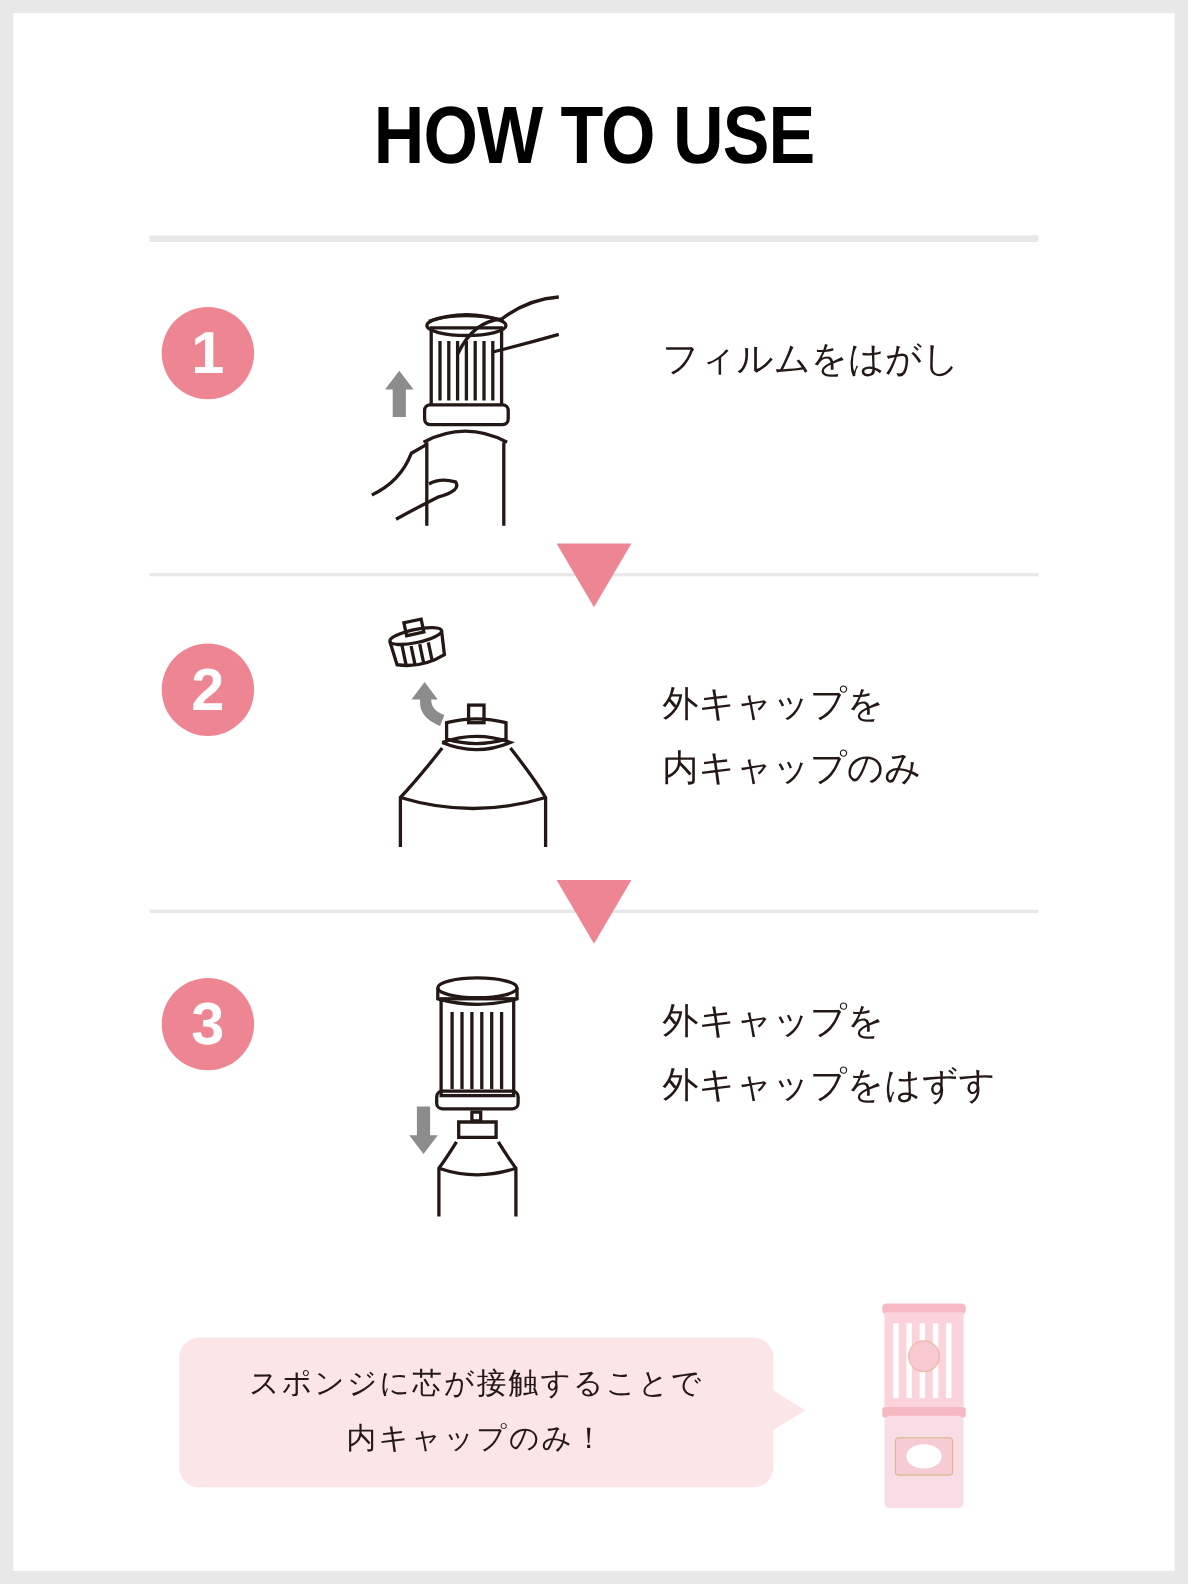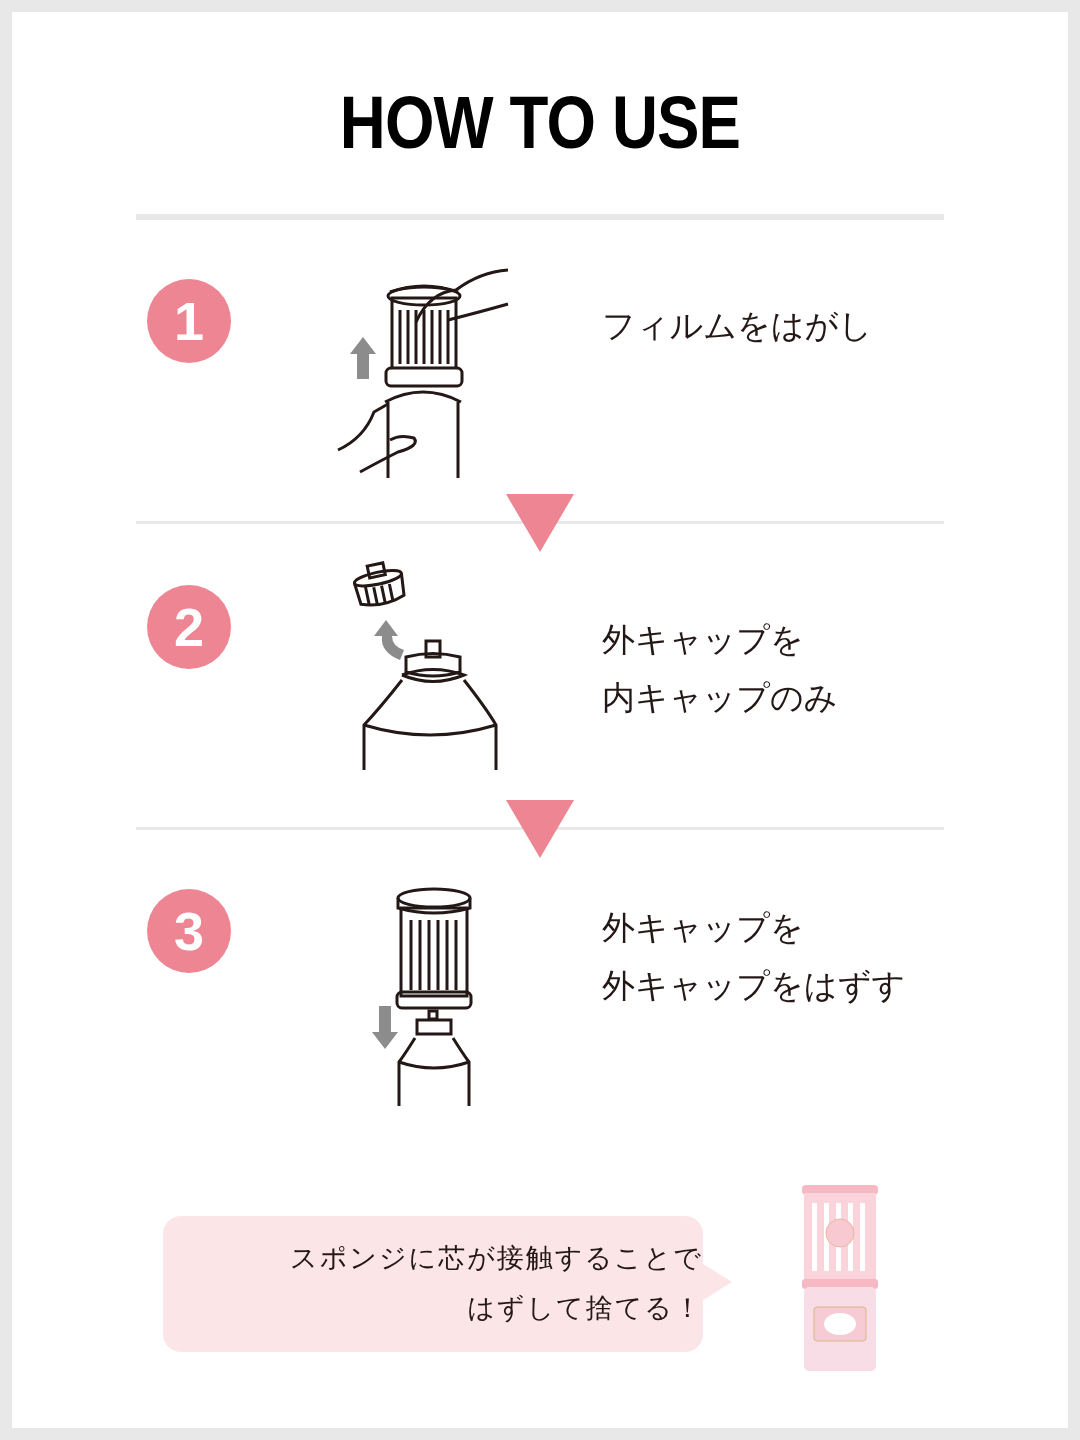--- a/index.html
+++ b/index.html
@@ -7,21 +7,21 @@
   .panel{position:absolute;left:12px;top:12px;width:1056px;height:1416px;background:#fff;}
   .title{position:absolute;left:0;top:80px;width:1080px;text-align:center;font-family:"Liberation Sans",sans-serif;font-weight:bold;font-size:74px;letter-spacing:-1px;color:#000;transform:scaleX(0.86);}
   .rule{position:absolute;left:136px;width:808px;height:6px;background:#e8e8e8;}
   .rule.thin{height:3px;}
   .num{position:absolute;left:147px;width:84px;height:84px;border-radius:50%;background:#ee8592;color:#fff;font-family:"Liberation Sans",sans-serif;font-weight:bold;font-size:54px;line-height:84px;text-align:center;}
   .step-text{position:absolute;left:602px;font-size:33px;line-height:58px;color:#231815;white-space:nowrap;}
   .tri{position:absolute;left:506px;width:0;height:0;border-left:34px solid transparent;border-right:34px solid transparent;border-top:58px solid #ee8592;}
   .illus{position:absolute;}
   .bubble{position:absolute;left:163px;top:1216px;width:540px;height:136px;background:#fce5e7;border-radius:18px;}
   .bubble-tail{position:absolute;left:700px;top:1262px;width:0;height:0;border-top:20px solid transparent;border-bottom:20px solid transparent;border-left:32px solid #fce5e7;}
-  .bubble-text{position:absolute;left:163px;top:1233px;width:540px;text-align:right;font-size:27px;line-height:50px;color:#231815;letter-spacing:2px;}
+  .bubble-text{position:absolute;left:163px;top:1233px;width:540px;text-align:center;font-size:27px;line-height:50px;color:#231815;letter-spacing:2px;}
   .product{position:absolute;left:800px;top:1183px;}
 </style>
 </head>
 <body>
 
 <div class="panel"></div>
 
 <div class="title">HOW TO USE</div>
 <div class="rule" style="top:214px"></div>
 
@@ -89,21 +89,21 @@
 </svg>
 <div class="step-text" style="top:899px">
   <div>外キャップを</div>
   <div>外キャップをはずす</div>
 </div>
 
 <div class="bubble"></div>
 <div class="bubble-tail"></div>
 <div class="bubble-text">
   <div>スポンジに芯が接触することで</div>
-  <div>はずして捨てる！</div>
+  <div>内キャップのみ！</div>
 </div>
 
 <svg class="product" width="80" height="192" viewBox="0 0 80 192">
   <rect x="2" y="2" width="76" height="10" rx="4" fill="#f6b9c3"></rect>
   <rect x="4" y="10" width="72" height="88" fill="#fbd3da"></rect>
   <g fill="#fff">
     <rect x="12" y="20" width="5" height="68"></rect>
       <rect x="24" y="20" width="5" height="68"></rect>
     <rect x="36" y="20" width="5" height="68"></rect>
       <rect x="48" y="20" width="5" height="68"></rect>

